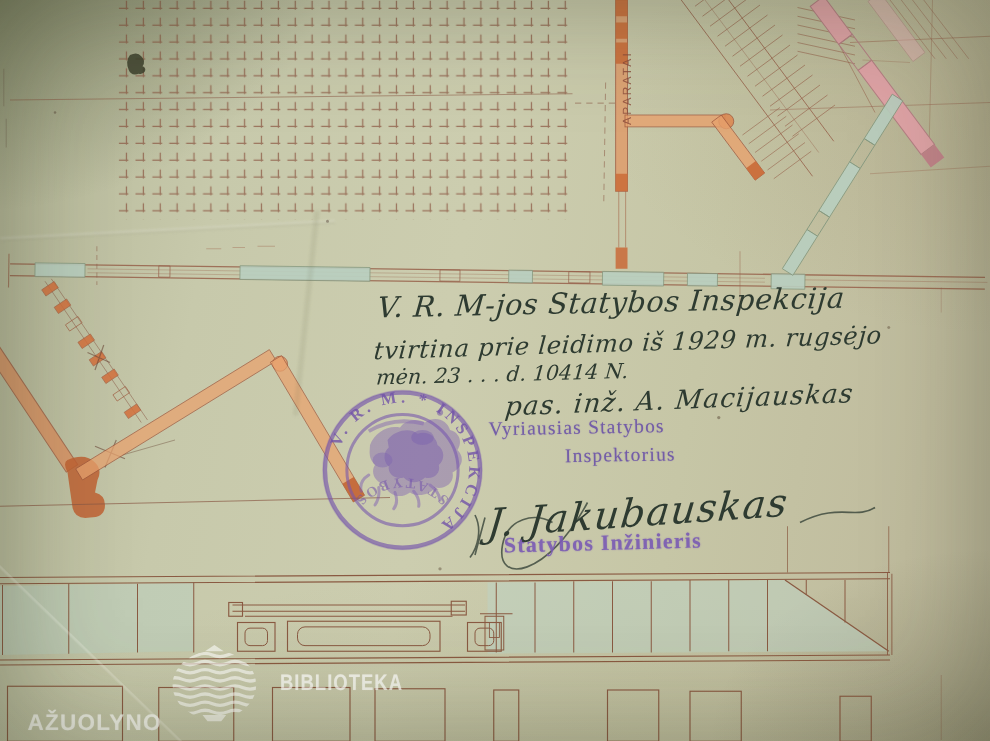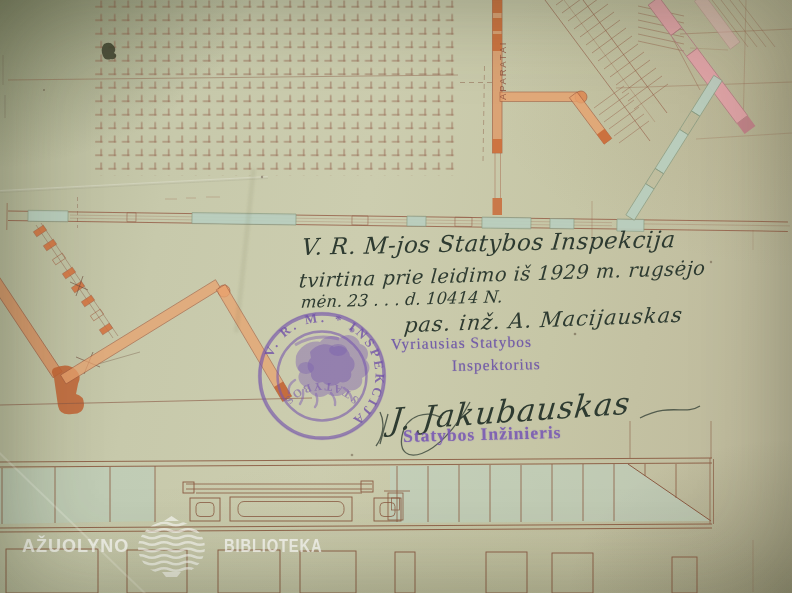--- a/index.html
+++ b/index.html
@@ -32,21 +32,21 @@
   .stampText{font-family:"Liberation Serif",serif;color:#6d55a8;letter-spacing:1px;opacity:.92;
     text-shadow:0 0 1px rgba(109,85,168,.55);}
   .st1{left:391px;top:334px;font-size:15.5px;transform:rotate(-1deg);}
   .st2{left:452px;top:356px;font-size:15.5px;transform:rotate(-1deg);}
   .st3{left:403px;top:424px;font-size:17.5px;font-weight:bold;color:#7b5cb4;transform:rotate(-1.5deg);
     text-shadow:0 0 1.3px rgba(123,92,180,.65);}
   .vlabel{left:497px;top:100px;transform:rotate(-90deg);transform-origin:0 0;font-size:9.5px;
     letter-spacing:1.8px;color:#8a4a3a;opacity:.8;font-family:"Liberation Sans",sans-serif;}
   .wm{font-size:18px;letter-spacing:1px;color:rgba(255,255,252,.55);
     text-shadow:0 0 .8px rgba(255,255,255,.45);font-weight:bold;}
-  .wm1{left:22px;top:536px;}
+  .wm1{left:22px;top:568px;}
   .wm2{left:224px;top:536px;transform:scaleX(.82);transform-origin:0 0;}
 </style>
 </head>
 <body>
 
 <div class="stage">
 
   <svg class="draw" width="792" height="593" viewBox="0 0 792 593">
     <defs>
       <pattern id="gridpat" width="13.5" height="13.5" patternUnits="userSpaceOnUse">

